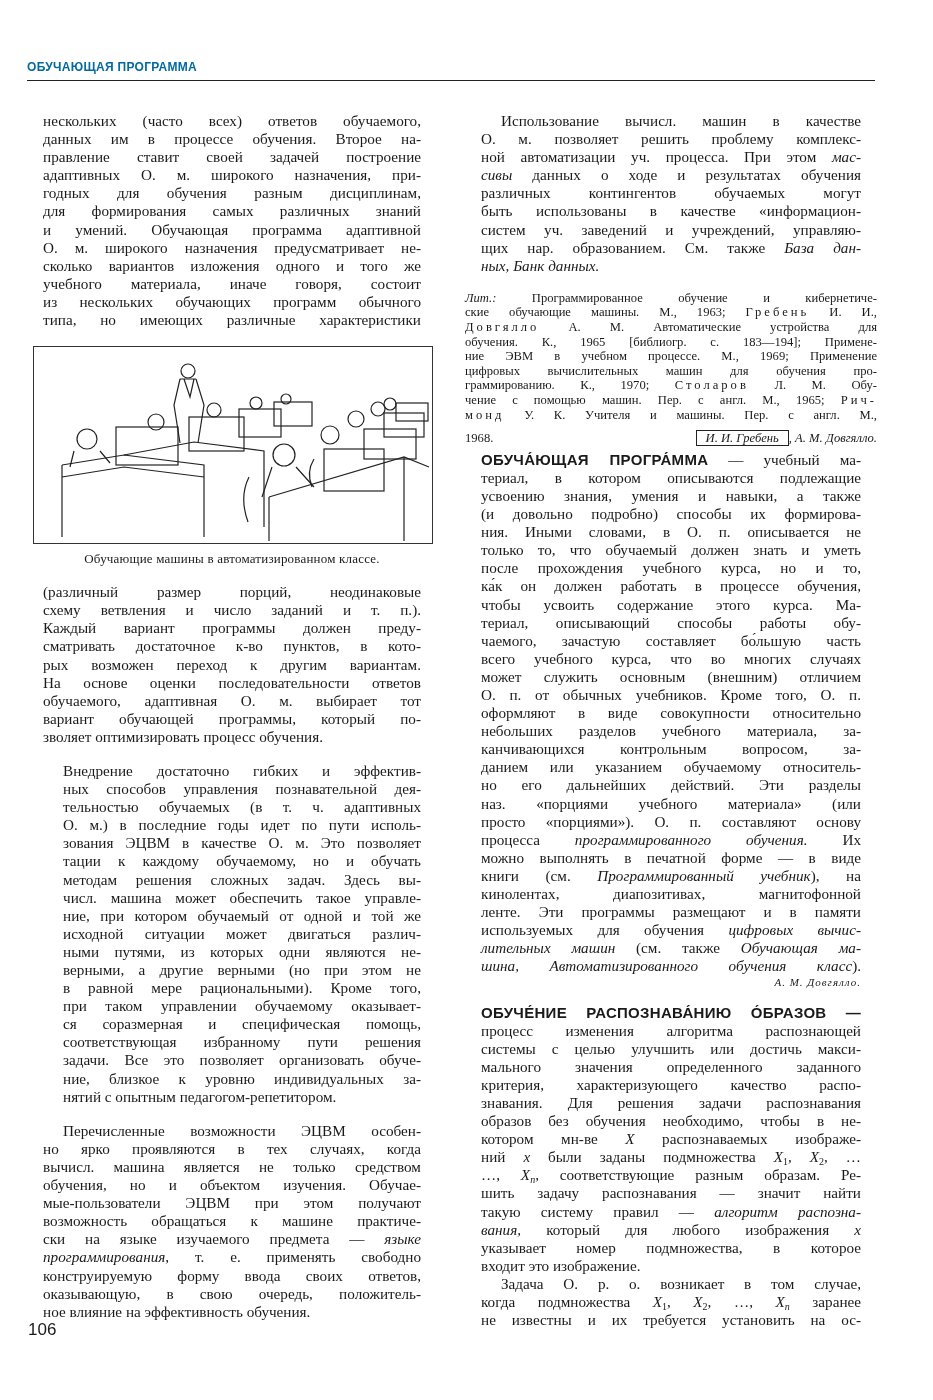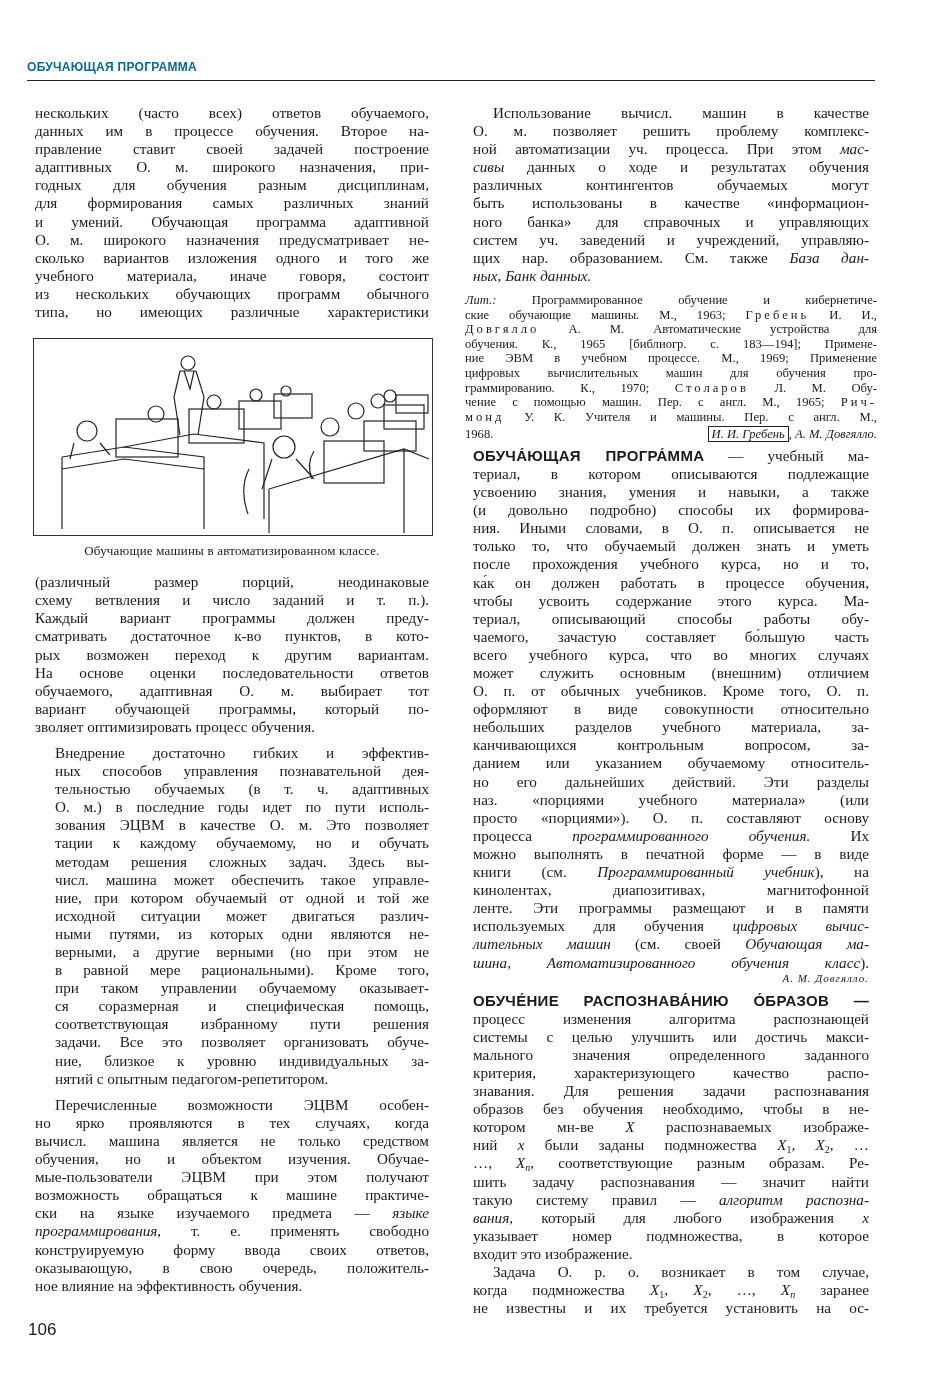--- a/index.html
+++ b/index.html
@@ -19,39 +19,39 @@
     border-top: 1.5px solid #222;
   }
   .col {
     position: absolute; top: 96px;
     font-size: 15.2px; line-height: 18.1px;
     text-align: justify;
     font-family: "Liberation Serif", "DejaVu Serif", serif;
   }
   .col-left { left: 27px; width: 410px; }
   .col-right { left: 465px; width: 412px; }
-  .col p { margin: 8px; text-indent: 0; }
+  .col p { margin: 16px; text-indent: 0; }
   .col p.indent { text-indent: 20px; }
   .line { display: block; text-align: justify; text-align-last: justify; white-space: nowrap; }
   .line.last { text-align-last: left; }
   .it { font-style: italic; }
   .figure {
     position: relative; margin: 17px 0 0 6px; width: 398px; height: 196px;
     border: 1px solid #333; background: #fff; overflow: hidden;
   }
   .caption {
     margin: 7px 0 14px 0; font-size: 13px; line-height: 16px; text-align: center;
     font-family: "Liberation Serif", "DejaVu Serif", serif; letter-spacing: 0.2px;
   }
   .lit {
     font-size: 12.6px; line-height: 14.6px; margin-top: 6px;
   }
   .lit .lbl { font-style: italic; }
   .spaced { letter-spacing: 3px; margin-top: 36px; }
-  .boxed { border: 1px solid #222; padding: 0 3px; font-style: italic; }
+  .boxed { border: 1px solid #222; padding: 0 9px; font-style: italic; }
   .author { font-style: italic; }
   .entry-title { font-weight: bold; font-family: "Liberation Sans", "DejaVu Sans", sans-serif; font-size: 15px; letter-spacing: 0.3px; }
   .author-right { text-align: right; font-style: italic; font-size: 11px; line-height: 12px; letter-spacing: 1px; }
   .page-num {
     position: absolute; left: 28px; top: 1320px; font-size: 17px;
     font-family: "Liberation Sans", "DejaVu Sans", sans-serif;
   }
   sub { font-size: 10px; vertical-align: -3px; line-height: 0; }
 </style>
 </head>
@@ -166,49 +166,48 @@
 </div>
 
 <div class="col col-right">
   <p>
     <span class="line" style="text-indent:20px">Использование вычисл. машин в качестве</span>
     <span class="line">О. м. позволяет решить проблему комплекс-</span>
     <span class="line"><span>ной автоматизации уч. процесса. При этом </span><span class="it">мас-</span></span>
     <span class="line"><span class="it">сивы</span><span> данных о ходе и результатах обучения</span></span>
     <span class="line">различных контингентов обучаемых могут</span>
     <span class="line">быть использованы в качестве «информацион-</span>
-    <span class="line">ного банка» для справочных и управляющих</span>
     <span class="line">систем уч. заведений и учреждений, управляю-</span>
     <span class="line"><span>щих нар. образованием. См. также </span><span class="it">База дан-</span></span>
     <span class="line last"><span class="it">ных, Банк данных.</span></span>
   </p>
 
   <div class="lit">
     <span class="line"><span class="lbl">Лит.:</span><span> Программированное обучение и кибернетиче-</span></span>
     <span class="line"><span>ские обучающие машины. М., 1963; </span><span class="spaced">Гребень</span><span> И. И.,</span></span>
     <span class="line"><span class="spaced">Довгялло</span><span> А. М. Автоматические устройства для</span></span>
     <span class="line">обучения. К., 1965 [библиогр. с. 183—194]; Примене-</span>
     <span class="line">ние ЭВМ в учебном процессе. М., 1969; Применение</span>
     <span class="line">цифровых вычислительных машин для обучения про-</span>
     <span class="line"><span>граммированию. К., 1970; </span><span class="spaced">Столаров</span><span> Л. М. Обу-</span></span>
     <span class="line"><span>чение с помощью машин. Пер. с англ. М., 1965; </span><span class="spaced">Рич-</span></span>
     <span class="line"><span class="spaced">монд</span><span> У. К. Учителя и машины. Пер. с англ. М.,</span></span>
-    <span class="line" style="margin-top:3px"><span>1968.</span><span style="display:inline-block;width:1px"></span><span style="float:right"><span class="boxed">И. И. Гребень</span><span class="author">, А. М. Довгялло.</span></span></span>
+    <span class="line" style="margin-top:9px"><span>1968.</span><span style="display:inline-block;width:1px"></span><span style="float:right"><span class="boxed">И. И. Гребень</span><span class="author">, А. М. Довгялло.</span></span></span>
   </div>
 
   <p id="rop" style="margin-top:5px">
     <span class="line"><span class="entry-title">ОБУЧА́ЮЩАЯ ПРОГРА́ММА</span><span> — учебный ма-</span></span>
     <span id="rop-mid"><span class="line">териал, в котором описываются подлежащие</span><span class="line">усвоению знания, умения и навыки, а также</span><span class="line">(и довольно подробно) способы их формирова-</span><span class="line">ния. Иными словами, в О. п. описывается не</span><span class="line">только то, что обучаемый должен знать и уметь</span><span class="line">после прохождения учебного курса, но и то,</span><span class="line">ка́к он должен работать в процессе обучения,</span><span class="line">чтобы усвоить содержание этого курса. Ма-</span><span class="line">териал, описывающий способы работы обу-</span><span class="line">чаемого, зачастую составляет бо́льшую часть</span><span class="line">всего учебного курса, что во многих случаях</span><span class="line">может служить основным (внешним) отличием</span><span class="line">О. п. от обычных учебников. Кроме того, О. п.</span><span class="line">оформляют в виде совокупности относительно</span><span class="line">небольших разделов учебного материала, за-</span><span class="line">канчивающихся контрольным вопросом, за-</span><span class="line">данием или указанием обучаемому относитель-</span><span class="line">но его дальнейших действий. Эти разделы</span><span class="line">наз. «порциями учебного материала» (или</span><span class="line">просто «порциями»). О. п. составляют основу</span></span>
     <span class="line"><span>процесса </span><span class="it">программированного обучения.</span><span> Их</span></span>
     <span class="line">можно выполнять в печатной форме — в виде</span>
     <span class="line"><span>книги (см. </span><span class="it">Программированный учебник</span><span>), на</span></span>
     <span class="line">кинолентах, диапозитивах, магнитофонной</span>
     <span class="line">ленте. Эти программы размещают и в памяти</span>
     <span class="line"><span>используемых для обучения </span><span class="it">цифровых вычис-</span></span>
-    <span class="line"><span class="it">лительных машин</span><span> (см. своей </span><span class="it">Обучающая ма-</span></span>
+    <span class="line"><span class="it">лительных машин</span><span> (см. также </span><span class="it">Обучающая ма-</span></span>
     <span class="line"><span class="it">шина, Автоматизированного обучения класс</span><span>).</span></span>
     <span class="author-right" style="display:block">А. М. Довгялло.</span>
   </p>
 
   <p id="rorp">
     <span class="line"><span class="entry-title">ОБУЧЕ́НИЕ РАСПОЗНАВА́НИЮ О́БРАЗОВ</span><span class="entry-title"> —</span></span>
     <span id="rorp-a"><span class="line">процесс изменения алгоритма распознающей</span><span class="line">системы с целью улучшить или достичь макси-</span><span class="line">мального значения определенного заданного</span><span class="line">критерия, характеризующего качество распо-</span><span class="line">знавания. Для решения задачи распознавания</span><span class="line">образов без обучения необходимо, чтобы в не-</span></span>
     <span class="line"><span>котором мн-ве </span><span class="it">X</span><span> распознаваемых изображе-</span></span>
     <span class="line"><span>ний </span><span class="it">x</span><span> были заданы подмножества </span><span class="it">X</span><sub>1</sub>, <span class="it">X</span><sub>2</sub><span>, …</span></span>
     <span class="line"><span>…, </span><span class="it">X</span><sub class="it">n</sub><span>, соответствующие разным образам. Ре-</span></span>

